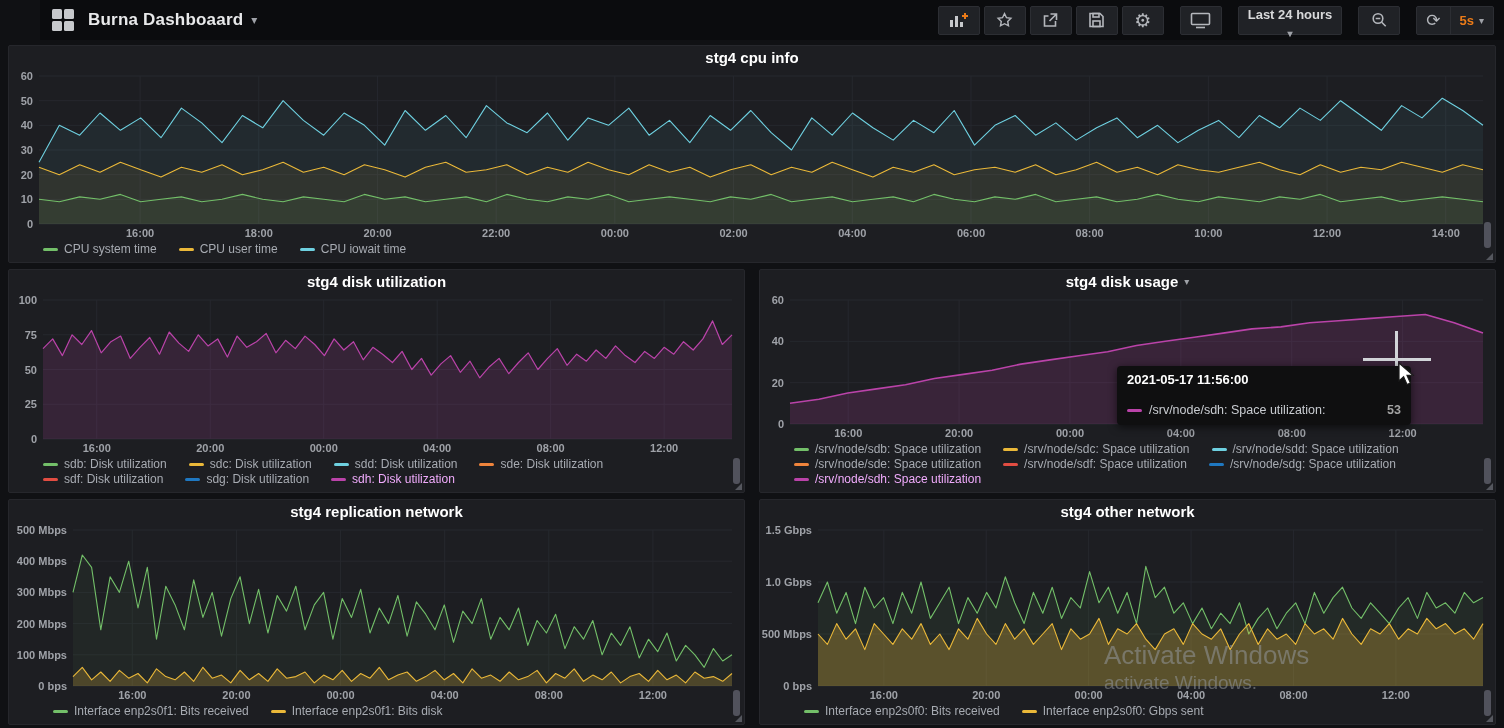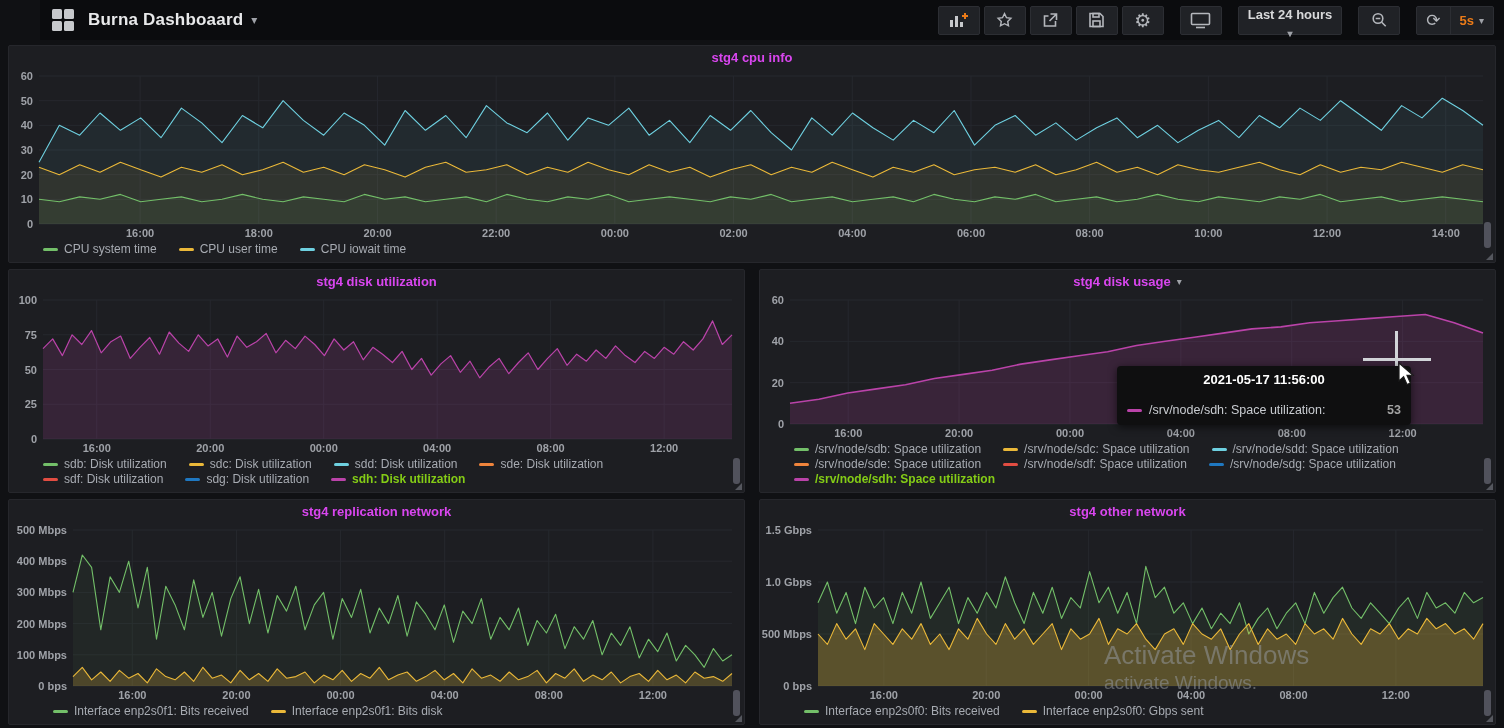--- a/index.html
+++ b/index.html
@@ -30,39 +30,39 @@
   .clock-ic, .icon-stroke { stroke:#b4b7bc; fill:none; stroke-width:1.6; }
   .gear-glyph { font-size:19px; color:#b4b7bc; line-height:1; }
   
   .dashboard { padding:5px 8px 0 8px; display:grid; grid-template-columns:1fr 1fr;
                grid-template-rows:218px 224px 226px; gap:6px 14px; }
   .panel { background:#1d1e22; border:1px solid #26272c; border-radius:2px;
            display:flex; flex-direction:column; position:relative; }
   .panel-wide { grid-column:1 / span 2; }
   .panel-header { height:22px; display:flex; align-items:center; justify-content:center;
                   flex:none; cursor:pointer; }
-  .panel-title { color:#d946ef; font-size:13px; font-weight:bold; }
+  .panel-title { color:#ffffff; font-size:15px; font-weight:bold; }
   .panel-header .caret { margin-left:6px; }
   .chart { flex:1 1 auto; position:relative; min-height:0; }
   .chart svg { position:absolute; inset:0; }
   .legend { flex:none; padding:1px 10px 6px 34px; display:flex; flex-wrap:wrap;
             column-gap:22px; row-gap:1px; }
   .legend-item { display:flex; align-items:center; gap:6px; font-size:12px;
                  color:#a7abb2; cursor:pointer; white-space:nowrap; }
-  .legend-item.bold { color:#84cc16; font-weight:bold; }
+  .legend-item.bold { color:#f0abfc; font-weight:normal; }
   .legend-dash { width:15px; height:3px; border-radius:2px; flex:none; }
   .scroll-thumb { position:absolute; right:4px; bottom:8px; width:7px; height:26px;
                   background:#5a5c66; border-radius:3px; opacity:.85; }
   .resize-handle { position:absolute; right:2px; bottom:2px; width:0; height:0;
                    border-left:7px solid transparent; border-bottom:7px solid #55575e; }
   
   .tooltip { position:absolute; left:1117px; top:366px; width:294px; background:#0f0f10;
              border-radius:4px; padding:6px 10px 8px 10px; box-shadow:0 2px 8px rgba(0,0,0,.6);
              z-index:30; }
-  .tooltip-date { text-align:center; color:#ffffff; font-weight:bold; font-size:13px; }
+  .tooltip-date { text-align:left; color:#ffffff; font-weight:bold; font-size:13px; }
   .tooltip-row { display:flex; align-items:center; gap:7px; margin-top:16px;
                  font-size:12.5px; color:#c9ccd1; }
   .tooltip-val { margin-left:auto; color:#a3a3a3; font-weight:bold; }
   .crosshair-h { position:absolute; left:1363px; top:358px; width:68px; height:3px;
                  background:#d2d5d9; z-index:25; }
   .crosshair-v { position:absolute; left:1395px; top:331px; width:3px; height:57px;
                  background:#d2d5d9; z-index:25; }
   .cursor { position:absolute; left:1398px; top:362px; z-index:40; }
   .watermark { position:absolute; left:1104px; top:640px; z-index:20; color:#93979c;
                opacity:.55; pointer-events:none; }

